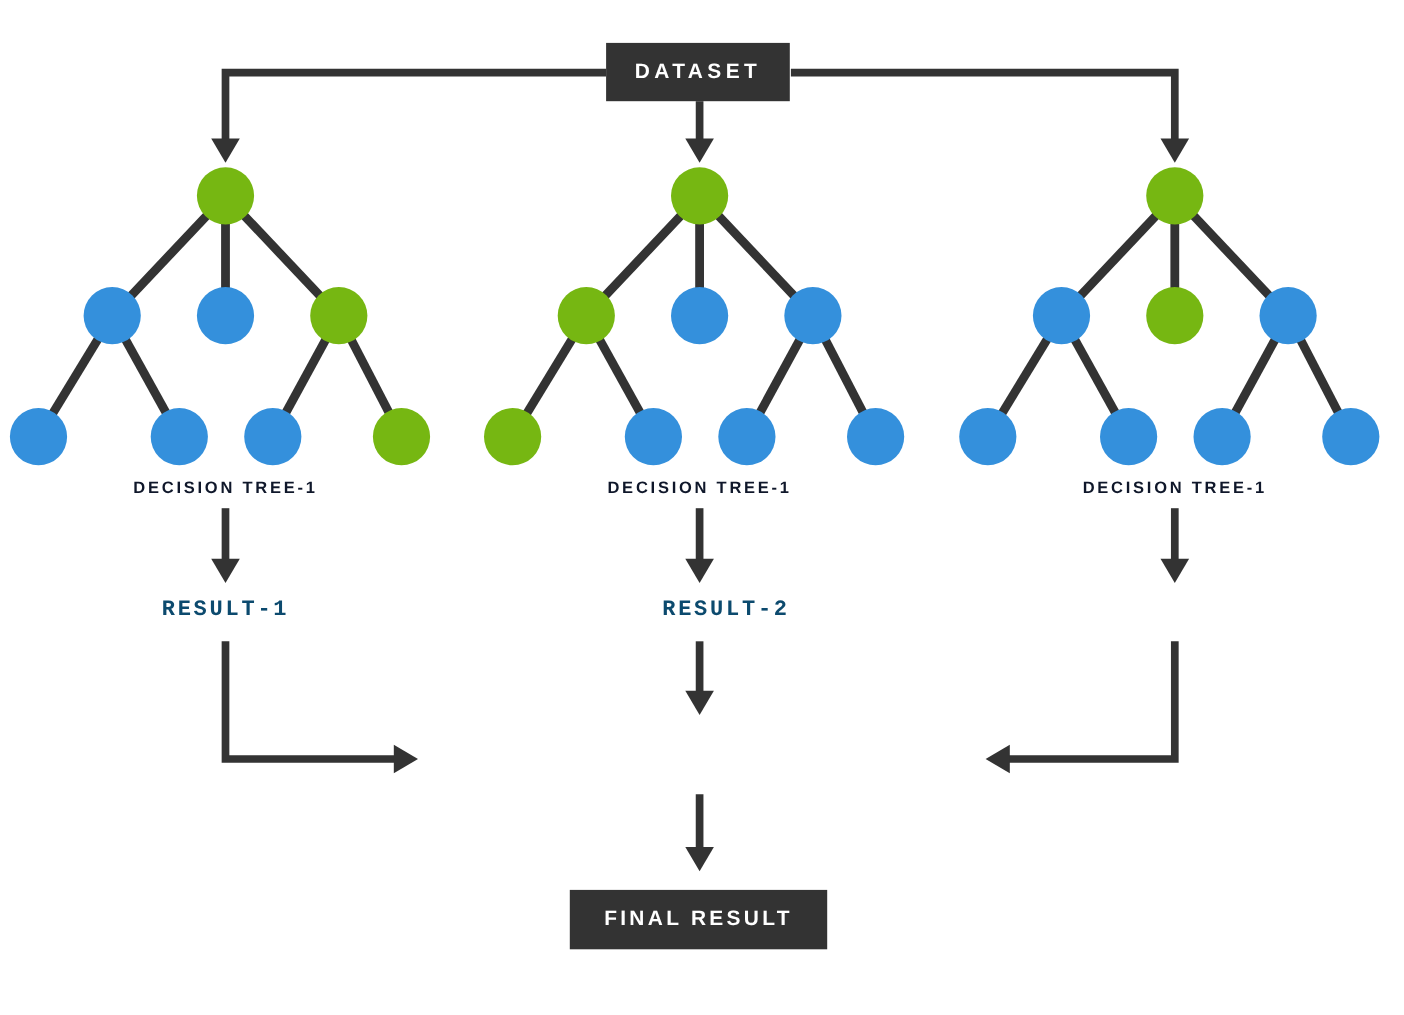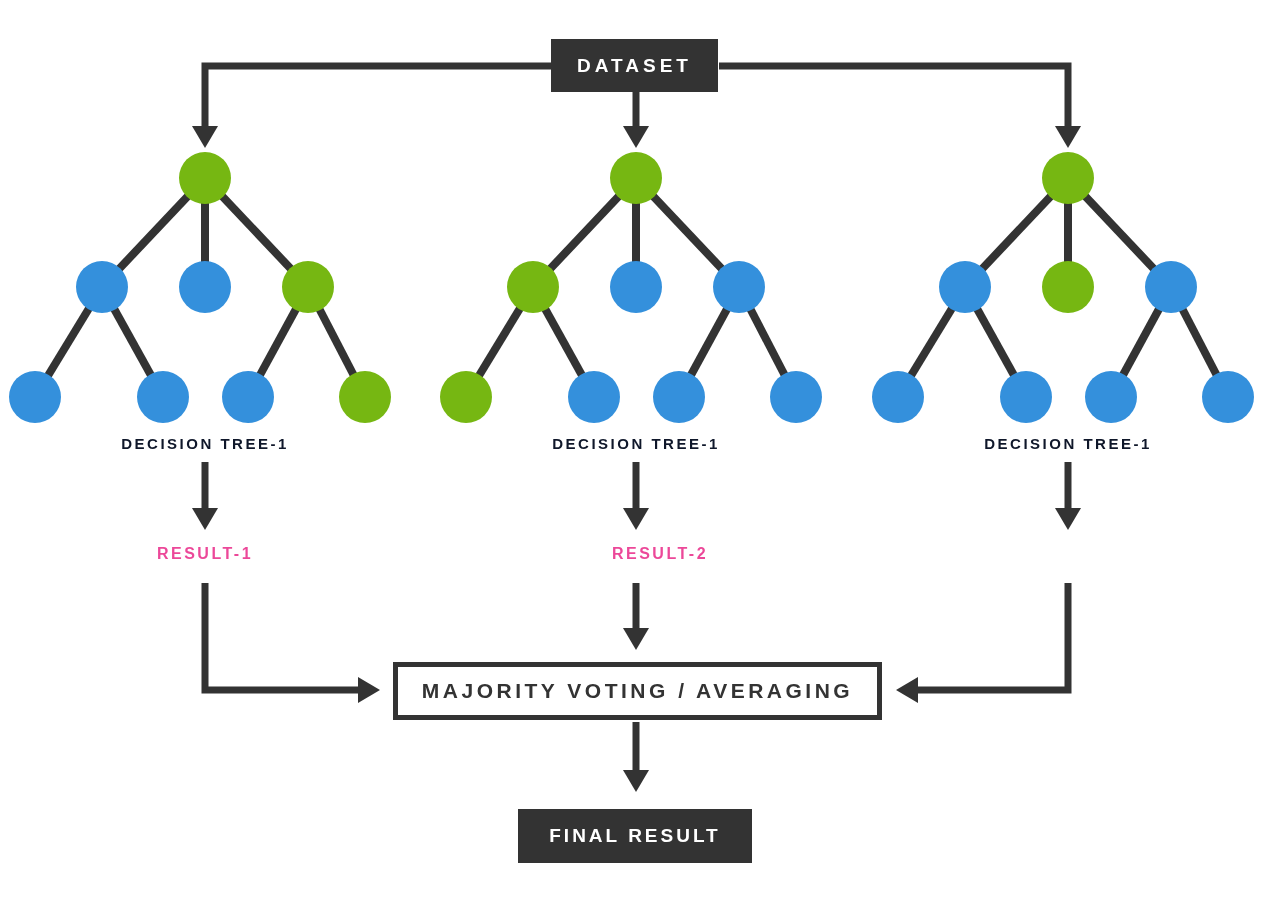--- a/index.html
+++ b/index.html
@@ -28,21 +28,21 @@
   }
   .tree-label {
     top: 432px; width: 300px; height: 22px;
     color: #0f172a; font-size: 15px; letter-spacing: 2.5px;
   }
   .tree-label.t1 { left: 55px; }
   .tree-label.t2 { left: 486px; }
   .tree-label.t3 { left: 918px; }
   .result-label {
     top: 543px; width: 300px; height: 22px;
-    color: #ec4899; font-size: 16px; letter-spacing: 2.5px;
+    color: #0c4a6e; font-size: 20px; letter-spacing: 2.5px; font-family: Liberation Mono, monospace;
   }
   .result-label.t1 { left: 55px; }
   .result-label.t2 { left: 510px; }
   .result-label.t3 { left: 918px; }
   .majority-box {
     left: 393px; top: 662px; width: 489px; height: 58px;
     box-sizing: border-box;
     background: #ffffff; border: 5px solid #333333;
     color: #333333; font-size: 21px; letter-spacing: 3.5px;
   }
@@ -155,21 +155,18 @@
     <span>DATASET</span>
   </div>
 
   <div class="label tree-label t1">DECISION TREE-1</div>
   <div class="label tree-label t2">DECISION TREE-1</div>
   <div class="label tree-label t3">DECISION TREE-1</div>
 
   <div class="label result-label t1">RESULT-1</div>
   <div class="label result-label t2">RESULT-2</div>
 
-  <div class="box majority-box">
-    <span>MAJORITY VOTING / AVERAGING</span>
-  </div>
 
   <div class="box final-box">
     <span>FINAL RESULT</span>
   </div>
 
 </div>
 
 </body></html>

